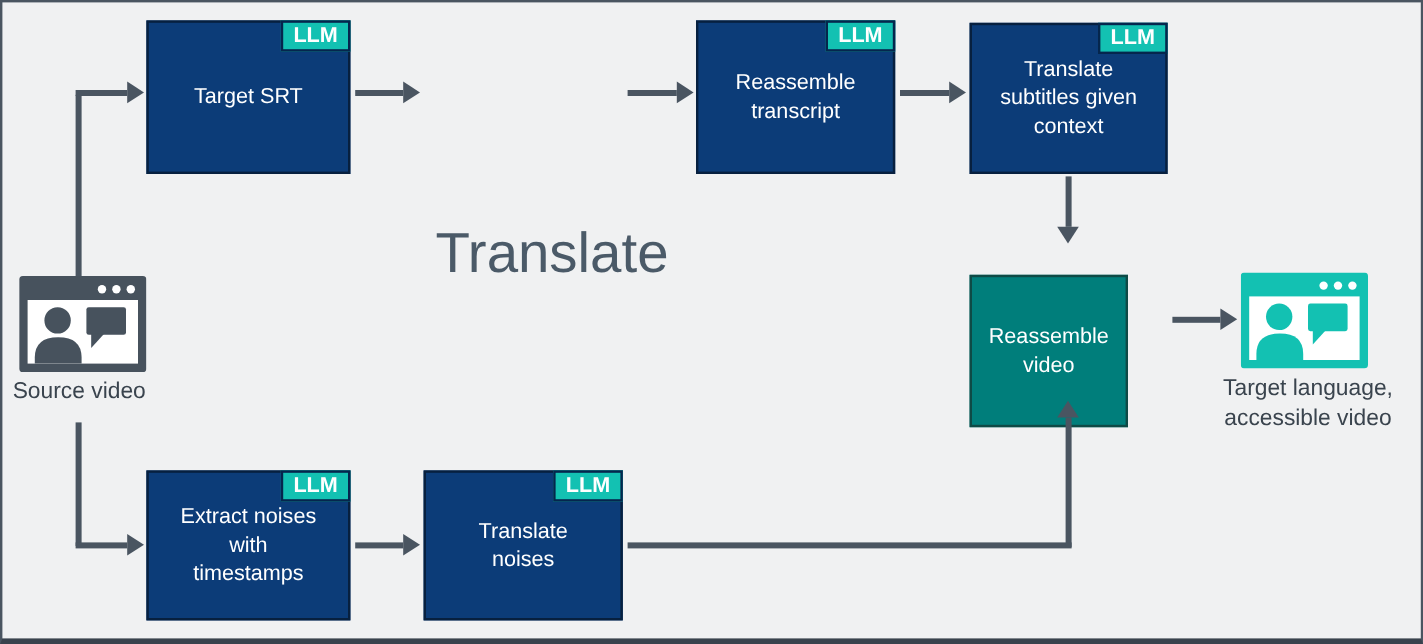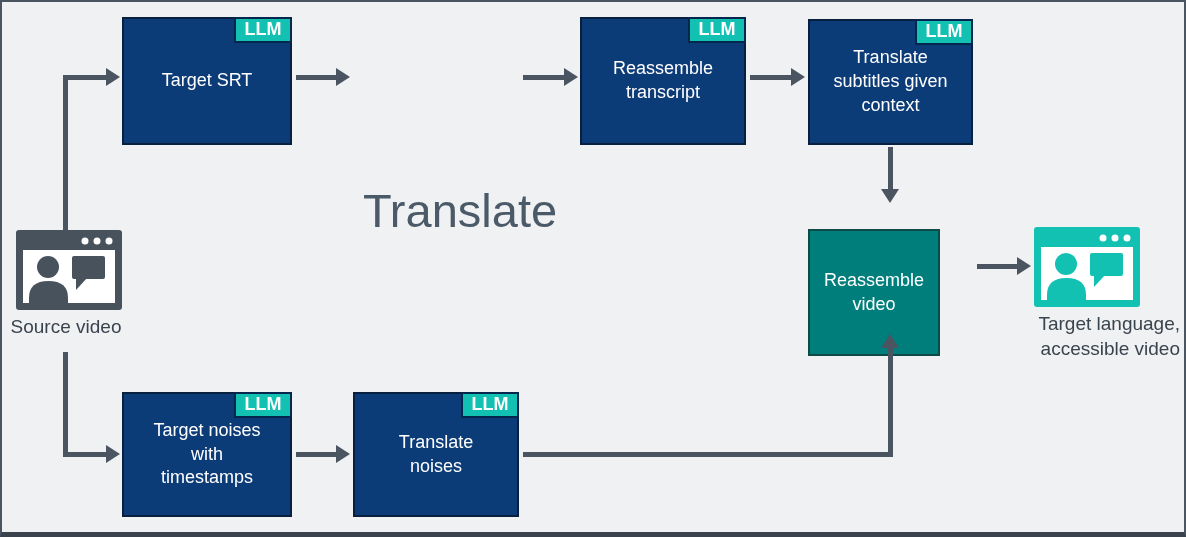--- a/index.html
+++ b/index.html
@@ -67,21 +67,21 @@
 context</div>
   </div>
 
   <div class="box teal2" style="left:806px; top:203px; width:132px; height:127px;margin-top:24px;">
     <div class="box-label">Reassemble
 video</div>
   </div>
 
   <div class="box navy" style="left:120px; top:390px; width:170px; height:125px;">
     <div class="badge">LLM</div>
-    <div class="box-label">Target noises
+    <div class="box-label">Extract noises
 with
 timestamps</div>
   </div>
 
   <div class="box navy" style="left:351px; top:390px; width:166px; height:125px;">
     <div class="badge">LLM</div>
     <div class="box-label">Translate
 noises</div>
   </div>
 
@@ -102,21 +102,21 @@
     <rect x="0" y="0" width="106" height="80" rx="3" fill="currentColor"></rect>
     <circle cx="69" cy="11" r="3.5" fill="#ffffff"></circle>
     <circle cx="81" cy="11" r="3.5" fill="#ffffff"></circle>
     <circle cx="93" cy="11" r="3.5" fill="#ffffff"></circle>
     <rect x="7" y="20" width="92" height="53" fill="#ffffff"></rect>
     <circle cx="32" cy="37" r="11" fill="currentColor"></circle>
     <path d="M13 73 v-5 q0 -17 19.5 -17 q19.5 0 19.5 17 v5 z" fill="currentColor"></path>
     <rect x="56" y="26" width="33" height="23" rx="2" fill="currentColor"></rect>
     <polygon points="60,48 60,60 71,48" fill="currentColor"></polygon>
   </svg>
-  <div class="caption" style="left:998px; top:310px; width:180px;text-align:right;">Target language,
+  <div class="caption" style="left:998px; top:310px; width:180px;">Target language,
 accessible video</div>
 
   <div class="v-line" style="left:61px; top:77px; height:151px;"></div>
   <div class="h-line" style="left:61px; top:73px; width:43px;"></div>
   <div class="head-right" style="left:104px; top:66px;"></div>
 
   <div class="h-line" style="left:294px; top:73px; width:40px;"></div>
   <div class="head-right" style="left:334px; top:66px;"></div>
 
   <div class="h-line" style="left:521px; top:73px; width:41px;"></div>

